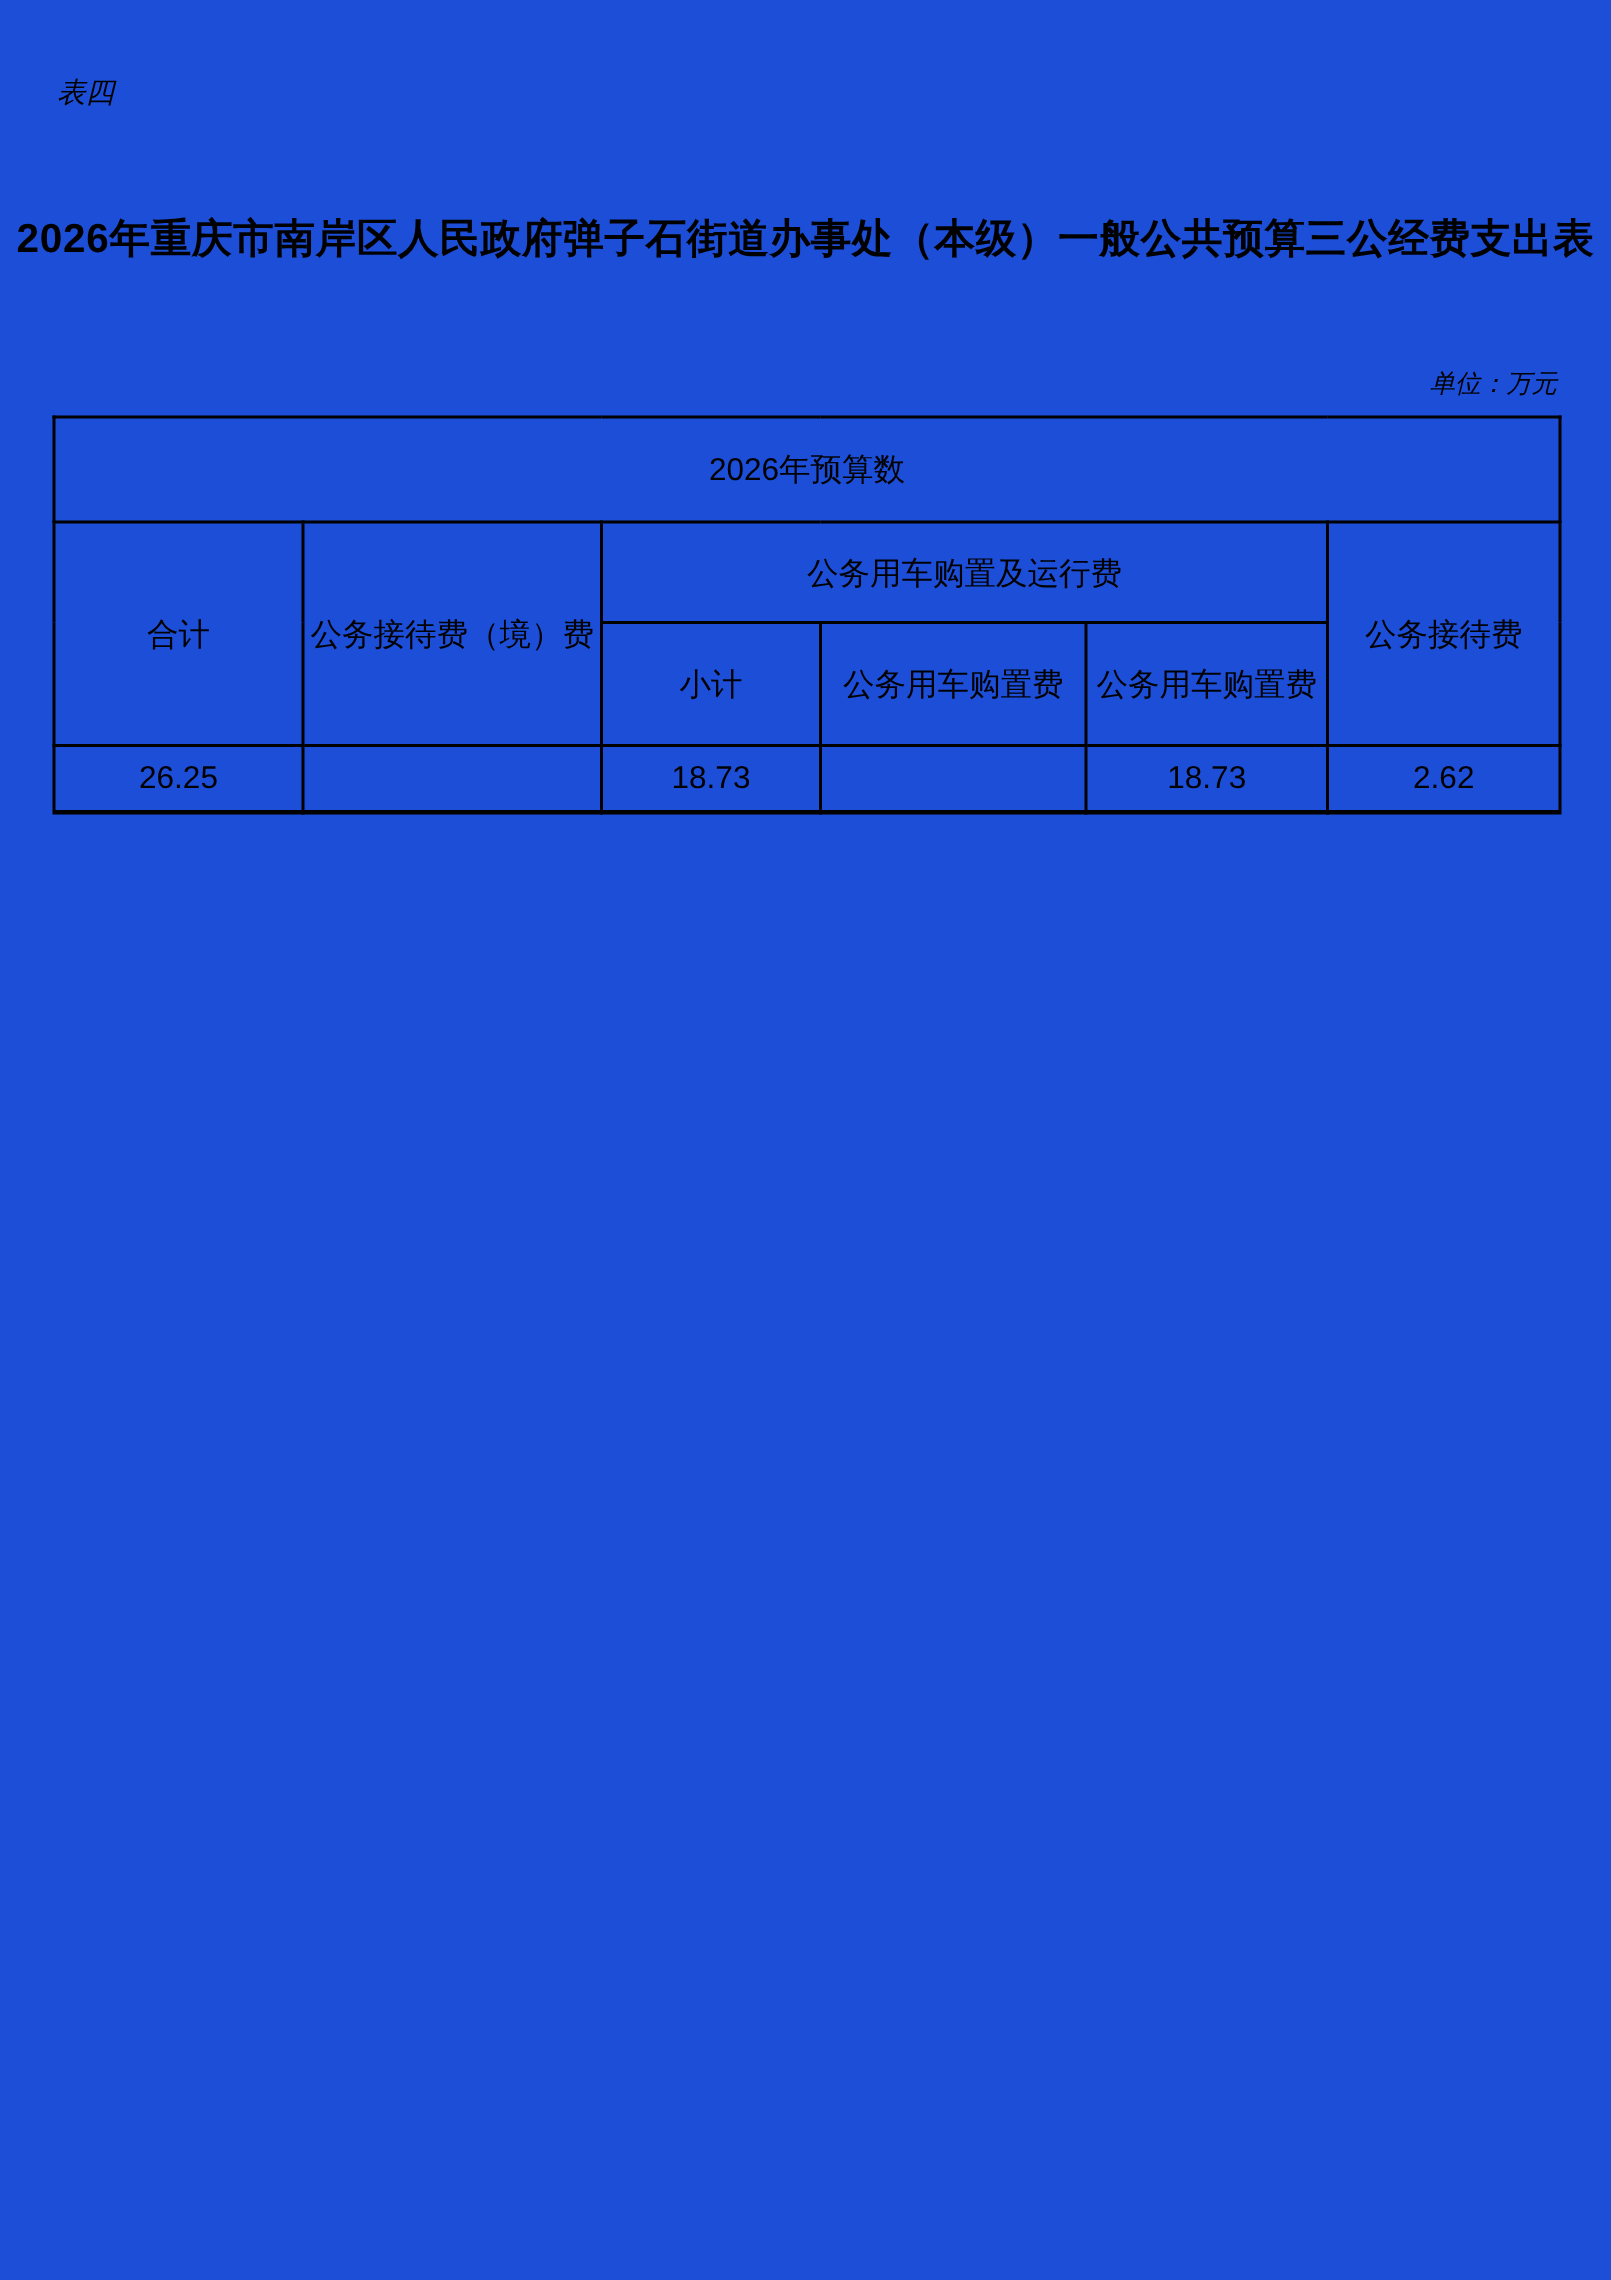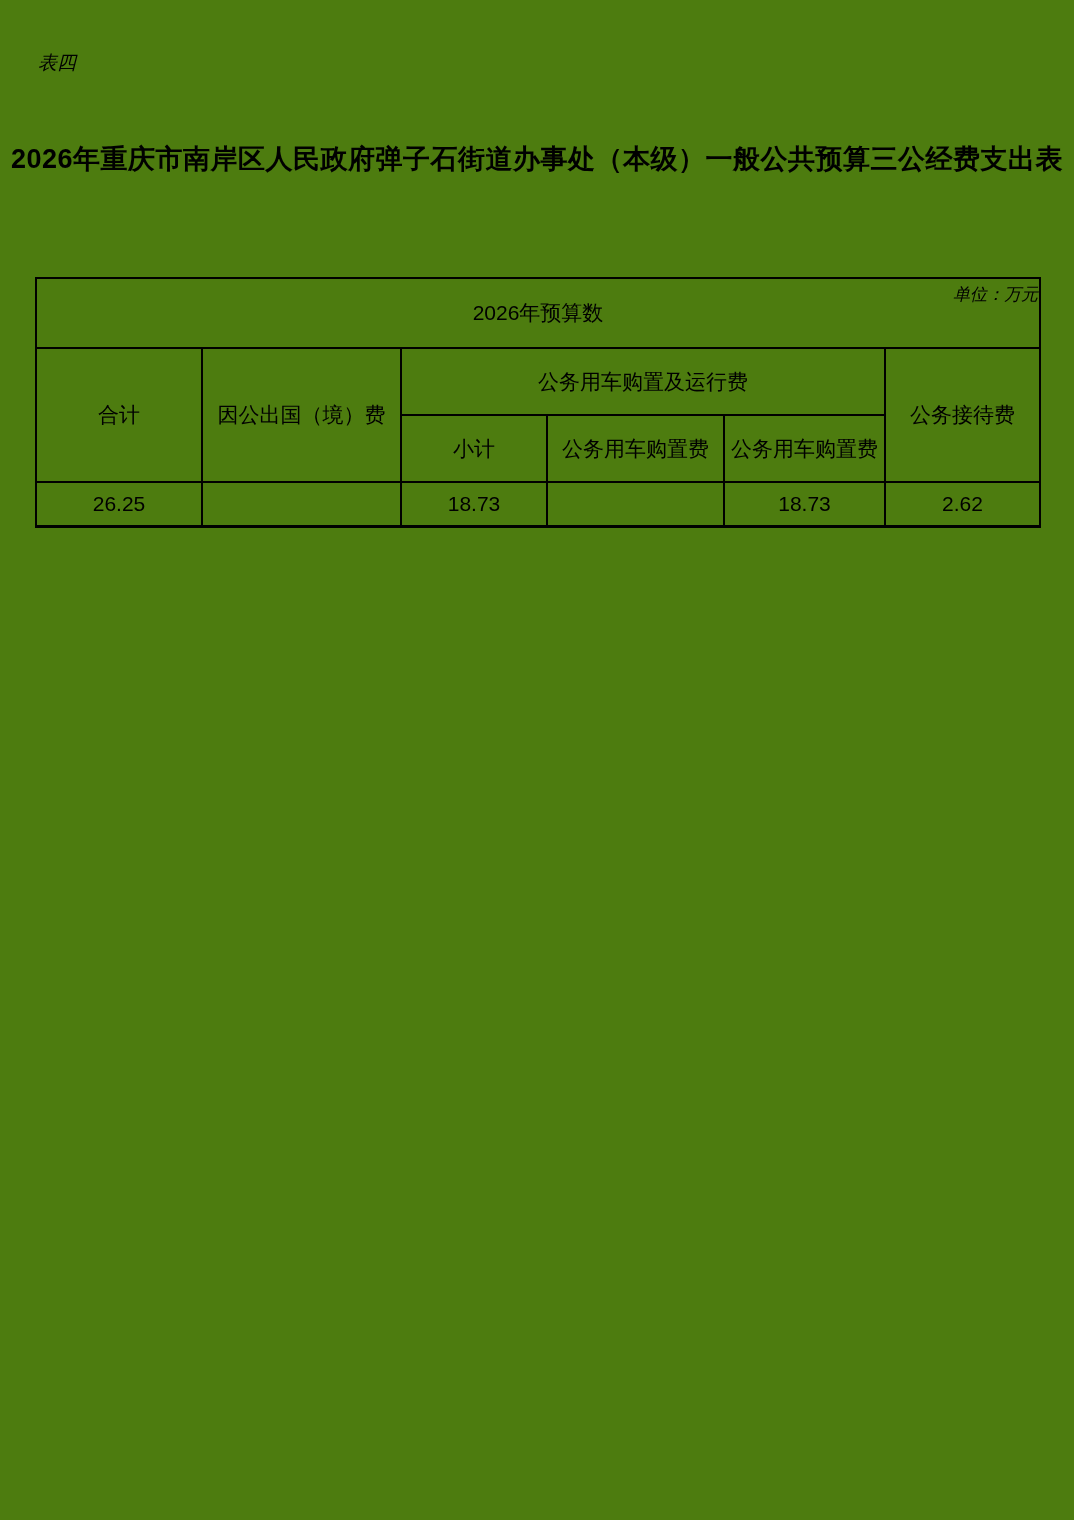--- a/index.html
+++ b/index.html
@@ -7,21 +7,21 @@
     margin: 0;
     padding: 0;
     background: #ffffff;
     font-family: "Liberation Sans", sans-serif;
     color: #000000;
   }
   .page {
     position: relative;
     width: 1074px;
     height: 1520px;
-    background: #4d7c0f;
+    background: #1d4ed8;
     overflow: hidden;
   }
   .corner-label {
     position: absolute;
     left: 38px;
     top: 51px;
     font-family: "DejaVu Serif", serif;
     font-style: italic;
     font-size: 19px;
     line-height: 22px;
@@ -42,21 +42,20 @@
   }
   .unit-note {
     position: absolute;
     right: 36px;
     top: 245px;
     font-family: "DejaVu Serif", serif;
     font-style: italic;
     font-size: 17px;
     line-height: 22px;
     white-space: nowrap;
-    margin-top: 38px;
   }
   table.budget {
     position: absolute;
     left: 35px;
     top: 277px;
     width: 1004px;
     border-collapse: collapse;
     table-layout: fixed;
     border: 2px solid #000000;
     border-bottom: 3px solid #000000;
@@ -66,21 +65,21 @@
     border: 2px solid #000000;
     text-align: center;
     vertical-align: middle;
     padding: 2px 4px;
     font-size: 21px;
     font-family: "Liberation Sans", sans-serif;
     overflow: hidden;
   }
   tr.row-year    { height: 70px; }
   tr.row-head1   { height: 67px; }
-  tr.row-head2   { height: 67px; margin-left: 28px; }
+  tr.row-head2   { height: 82px; margin-left: 28px; }
   tr.row-values  { height: 44px; }
   td.year-cell   { font-size: 22px; }
   td.value-cell {
     font-family: "Liberation Serif", serif;
     font-size: 20px;
   }
 </style>
 </head>
 <body>
 
@@ -100,21 +99,21 @@
       <col style="width:177px">
       <col style="width:161px">
       <col style="width:155px">
     </colgroup>
     <tbody>
       <tr class="row-year">
         <td colspan="6" class="year-cell">2026年预算数</td>
       </tr>
       <tr class="row-head1">
         <td rowspan="2">合计</td>
-        <td rowspan="2">因公出国（境）费</td>
+        <td rowspan="2">公务接待费（境）费</td>
         <td colspan="3">公务用车购置及运行费</td>
         <td rowspan="2">公务接待费</td>
       </tr>
       <tr class="row-head2">
         <td>小计</td>
         <td>公务用车购置费</td>
         <td>公务用车购置费</td>
       </tr>
       <tr class="row-values">
         <td class="value-cell">26.25</td>

